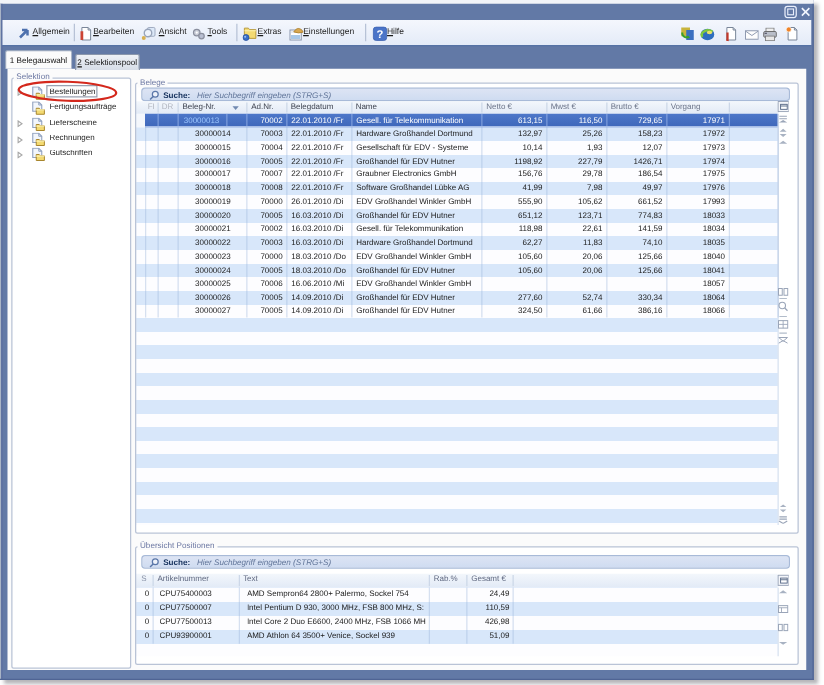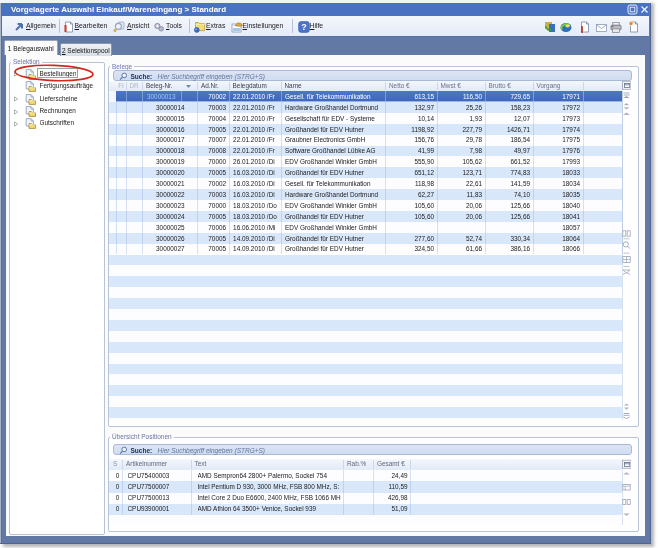--- a/index.html
+++ b/index.html
@@ -25,21 +25,20 @@
 .search .ph{position:absolute;left:44px;top:0;bottom:0;line-height:11px;font-style:italic;color:#62769a}
 .cell{position:absolute;font-size:6.8px;line-height:1;white-space:nowrap;overflow:hidden}
 </style></head><body>
 <div id="page">
     <div id="win"></div>
 <div id="topedge"></div>
 <div class="abs" style="left:0;top:3px;width:1px;height:541px;background:#a9b4c6"></div>
 <div class="abs" style="left:1px;top:3px;width:1px;height:541px;background:#5a6d9e"></div>
 <div class="abs" style="left:650px;top:3px;width:1px;height:541px;background:#4f6494"></div>
 <div class="abs" style="left:0;top:543px;width:651px;height:1px;background:#4f6494"></div>
-<div id="title">Vorgelagerte Auswahl Einkauf/Wareneingang &gt; Standard</div>
 <svg class="abs" style="left:627px;top:4px" width="11" height="11" viewBox="0 0 11 11">
 <rect x="1" y="1" width="9" height="9" rx="2" fill="none" stroke="#e8eefc" stroke-width="1"></rect>
 <rect x="3.2" y="3.2" width="4.6" height="4.6" fill="none" stroke="#e8eefc" stroke-width=".9"></rect>
     </svg>
 <svg class="abs" style="left:640px;top:4px" width="9" height="11" viewBox="0 0 9 11">
 <path d="M1.5 2.5 L7.5 8.5 M7.5 2.5 L1.5 8.5" stroke="#f2f6fe" stroke-width="1.3"></path>
     </svg>
 <div id="toolbar"></div>
 <div id="toolline"></div>
 <div class="tbi" style="left:26px"><u>A</u>llgemein</div>

